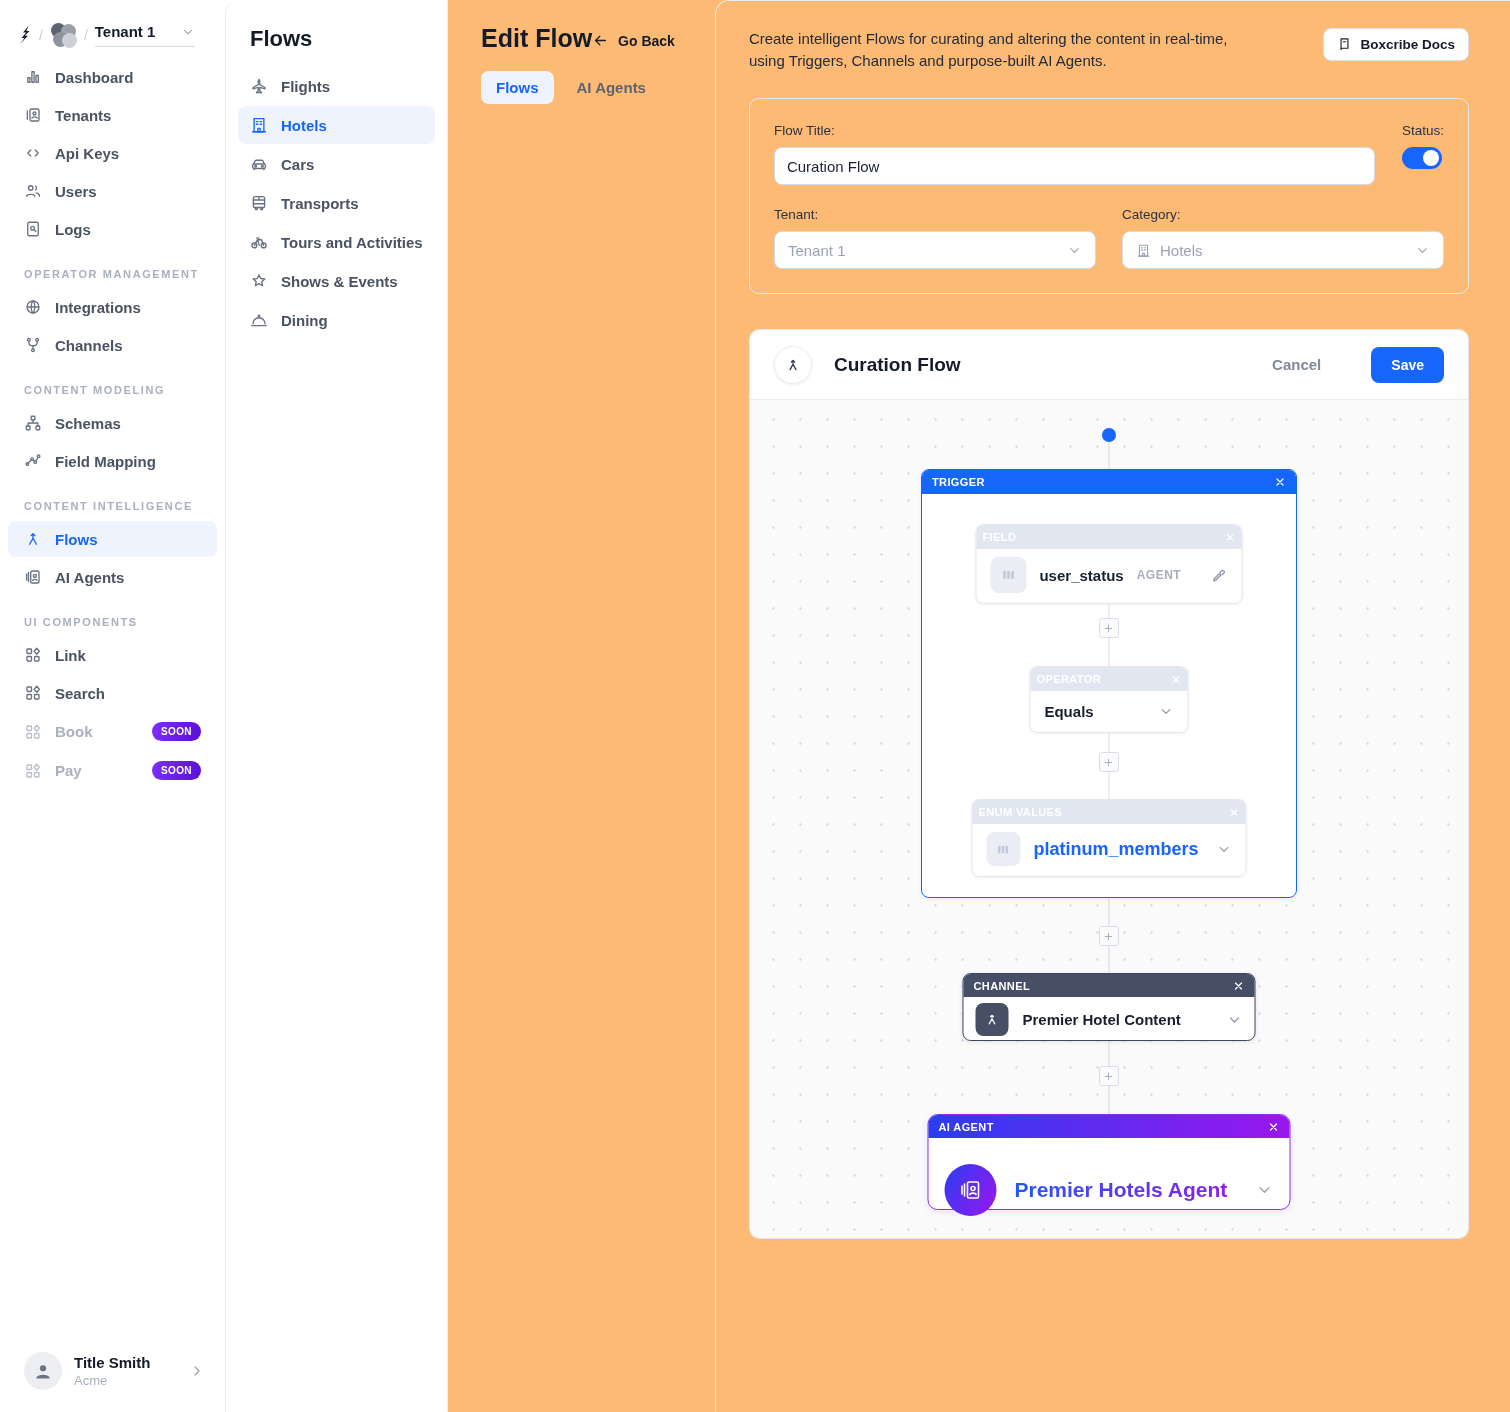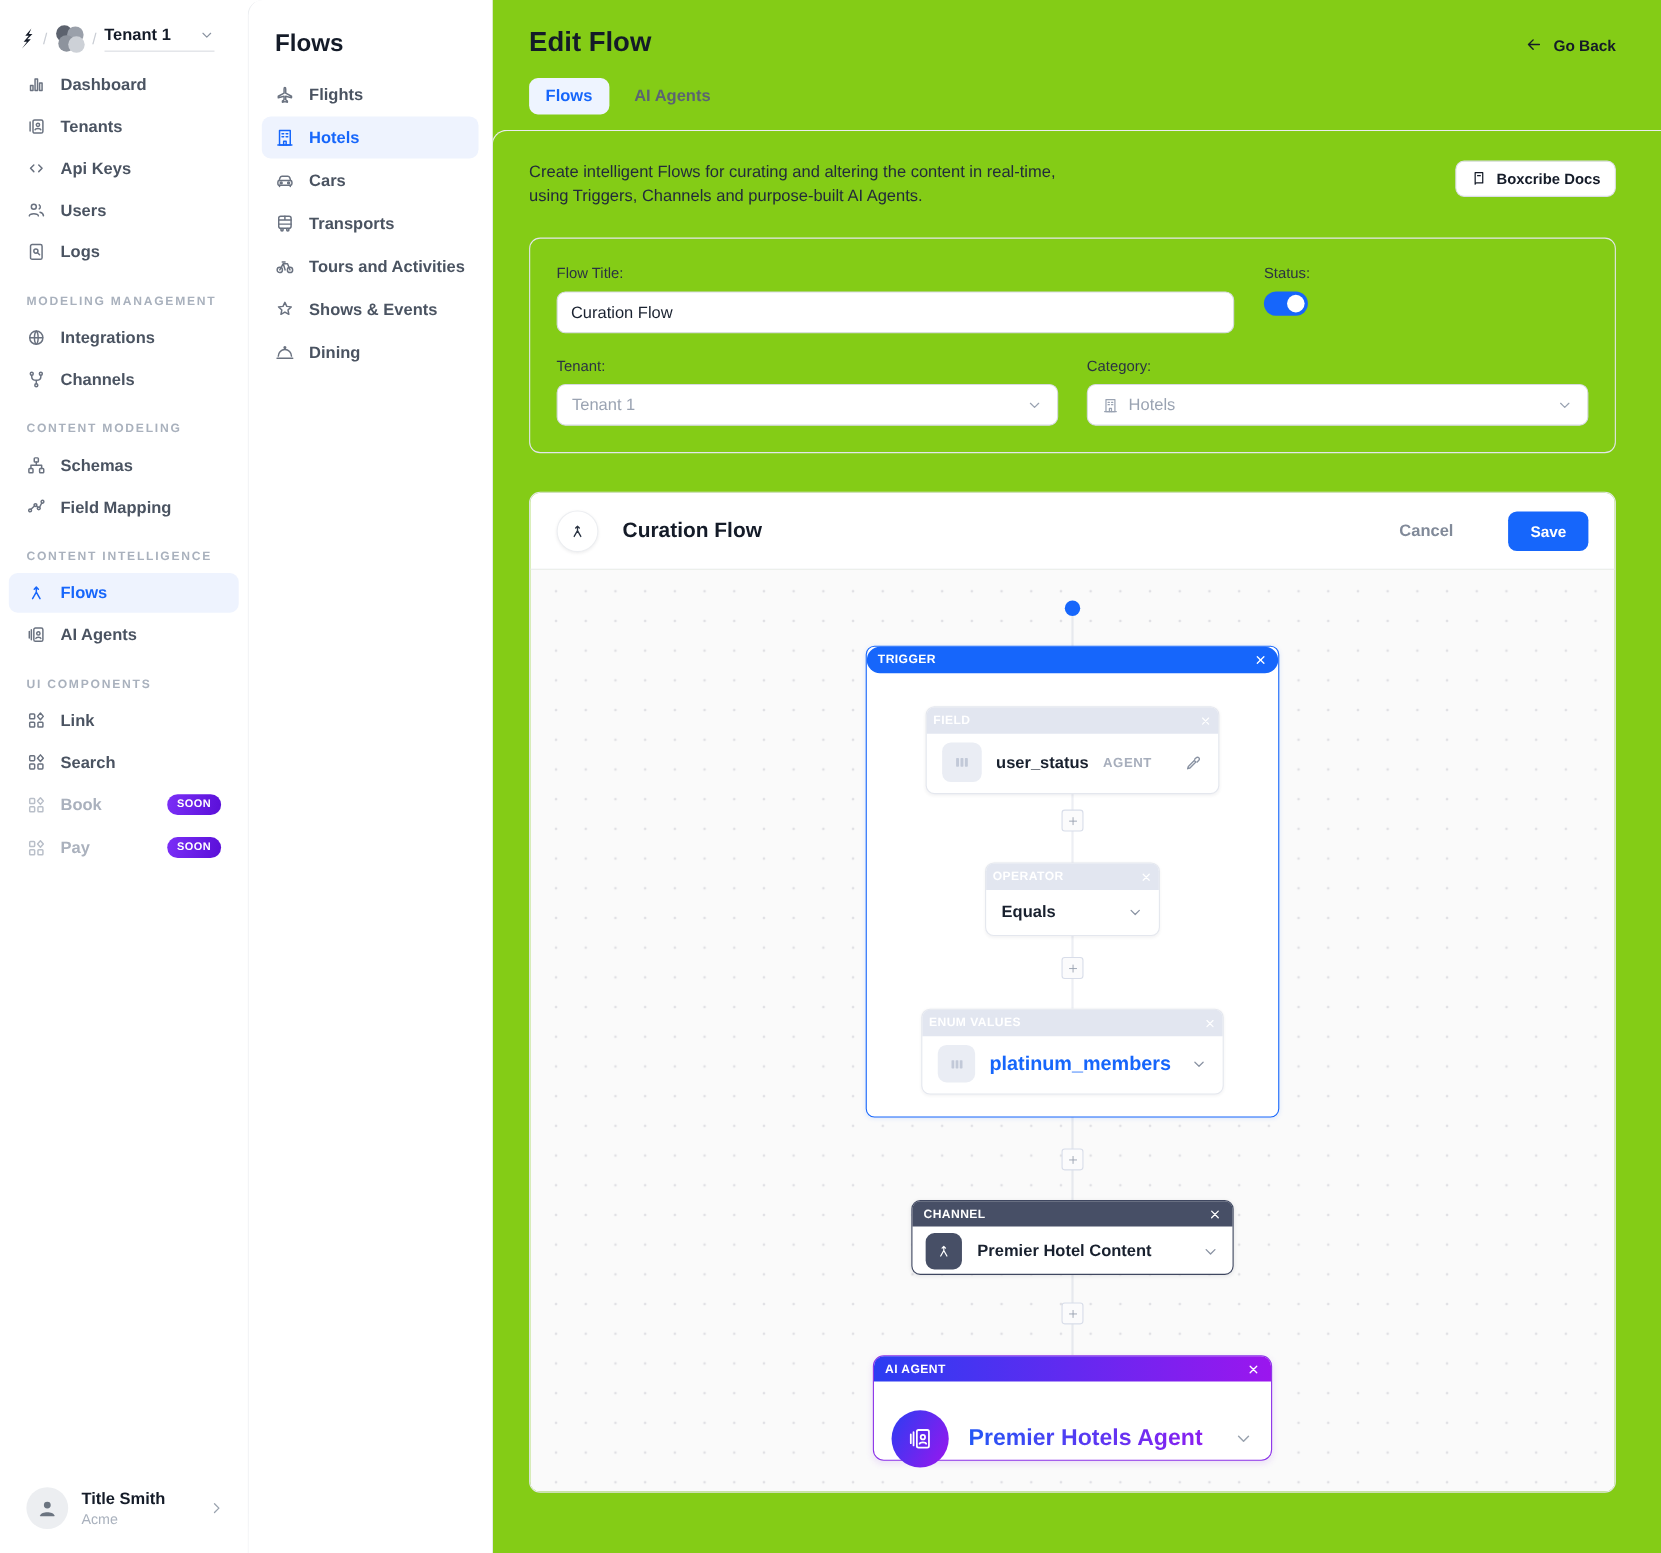--- a/index.html
+++ b/index.html
@@ -39,21 +39,21 @@
 
   
   .flows-panel { width:223px; flex:0 0 223px; background:#fff; border-left:1px solid #ebedf0; border-right:1px solid #ebedf0; border-top-left-radius:14px; padding-top:26px; }
   .flows-panel h2 { font-size:22px; font-weight:800; color:#141b28; padding:0 24px 14px; }
   .cat-item { display:flex; align-items:center; gap:13px; padding:10px 12px; margin:1px 12px; border-radius:8px; font-size:15px; font-weight:700; color:#4a5361; cursor:pointer; }
   .cat-item .nico { color:#6a7280; width:18px; }
   .cat-item.active { background:#eef3fe; color:#1666fb; }
   .cat-item.active .nico { color:#1666fb; }
 
   
-  .main { flex:1; display:flex; flex-direction:column; background:#84cc16;justify-content:center; }
+  .main { flex:1; display:flex; flex-direction:row; background:#fdba74;justify-content:center; }
   .main-header { padding:24px 41px 0 33px; }
   .mh-row { display:flex; align-items:flex-start; justify-content:space-between; }
   .mh-row h1 { font-size:25px; font-weight:800; color:#141b28; }
   .go-back { display:flex; align-items:center; gap:9px; font-size:14px; font-weight:700; color:#141b28; cursor:pointer; margin-top:8px; }
   .tabs { display:flex; gap:8px; margin:18px 0 14px; }
   .tab { padding:8px 15px; border-radius:8px; font-size:15px; font-weight:700; color:#5b6472; cursor:pointer; }
   .tab.active { background:#eef4ff; color:#1666fb; }
   .main-body { flex:1; border-top:1px solid #e9ebee; border-left:1px solid #e9ebee; border-top-left-radius:14px; margin-left:-1px; padding:27px 41px 41px 33px; overflow:hidden; }
   .desc-row { display:flex; justify-content:space-between; align-items:flex-start; }
   .desc { font-size:15px; line-height:22px; color:#222b3a; }
@@ -86,21 +86,21 @@
             background-size:27px 27px; background-position:10px 6px; }
   .vline { position:absolute; left:calc(50% - 1px); width:2px; background:#e7e9ee; z-index:0; }
   .start-dot { position:absolute; left:calc(50% - 7px); top:28px; width:14px; height:14px; border-radius:50%; background:#1666fb; z-index:2; }
   .plus-conn { position:absolute; left:calc(50% - 10px); width:20px; height:20px; border:1px solid #d8dde9; background:#fbfbfc; border-radius:3px; display:flex; align-items:center; justify-content:center; color:#97a0b0; z-index:2; cursor:pointer; }
 
   .node { position:absolute; left:50%; transform:translateX(-50%); background:#fff; border-radius:8px; z-index:1; }
   .node-head { display:flex; align-items:center; justify-content:space-between; padding:0 10px; color:#fff; font-size:11px; font-weight:700; letter-spacing:.4px; border-radius:7px 7px 0 0; }
   .node-head .x { cursor:pointer; color:#fff; }
 
   .trigger-node { top:69px; width:376px; height:429px; border:1px solid #1666fb; box-shadow:0 1px 4px rgba(22,102,251,.10); }
-  .trigger-node > .node-head { height:24px; background:#1666fb;border-radius:12px; }
+  .trigger-node > .node-head { height:24px; background:#1666fb; }
   .t-vline { position:absolute; left:calc(50% - 1px); top:123px; height:206px; width:2px; background:#edeff4; }
 
   .subcard { position:absolute; left:50%; transform:translateX(-50%); background:#fff; border:1px solid #e4e7ee; border-radius:8px; box-shadow:0 1px 3px rgba(20,27,40,.05); }
   .subcard .sub-head { height:24px; display:flex; align-items:center; justify-content:space-between; padding:0 6px; background:#e2e6f0; color:#fff; font-size:11px; font-weight:700; letter-spacing:.4px; border-radius:7px 7px 0 0; }
   .subcard .sub-body { display:flex; align-items:center; gap:13px; padding:8px 14px 10px; }
   .icon-box { width:36px; height:36px; border-radius:8px; background:#eaedf4; display:flex; align-items:center; justify-content:center; color:#c2c9d8; }
   .fld-name { font-size:15px; font-weight:800; color:#18202e; }
   .fld-type { font-size:12px; font-weight:700; letter-spacing:.5px; color:#a7aebc; }
   .sub-right { margin-left:auto; color:#8a93a3; }
 
@@ -196,21 +196,21 @@
       <span class="nico">
           <svg class="ico" width="18" height="18" viewBox="0 0 24 24">
             <rect x="5" y="3" width="14" height="18" rx="2"></rect>
             <circle cx="11.5" cy="11" r="2.5"></circle>
             <path d="M13.5 13l2.5 2.5"></path>
           </svg>
         </span>
       <span>Logs</span>
     </div>
 
-    <div class="nav-section-label">MODELING MANAGEMENT</div>
+    <div class="nav-section-label">OPERATOR MANAGEMENT</div>
     <div class="nav-item">
       <span class="nico">
           <svg class="ico" width="18" height="18" viewBox="0 0 24 24">
             <circle cx="12" cy="12" r="8"></circle>
             <path d="M12 4c-3 2.5-3 13.5 0 16M12 4c3 2.5 3 13.5 0 16M4.5 12h15"></path>
           </svg>
         </span>
       <span>Integrations</span>
     </div>
     <div class="nav-item">

